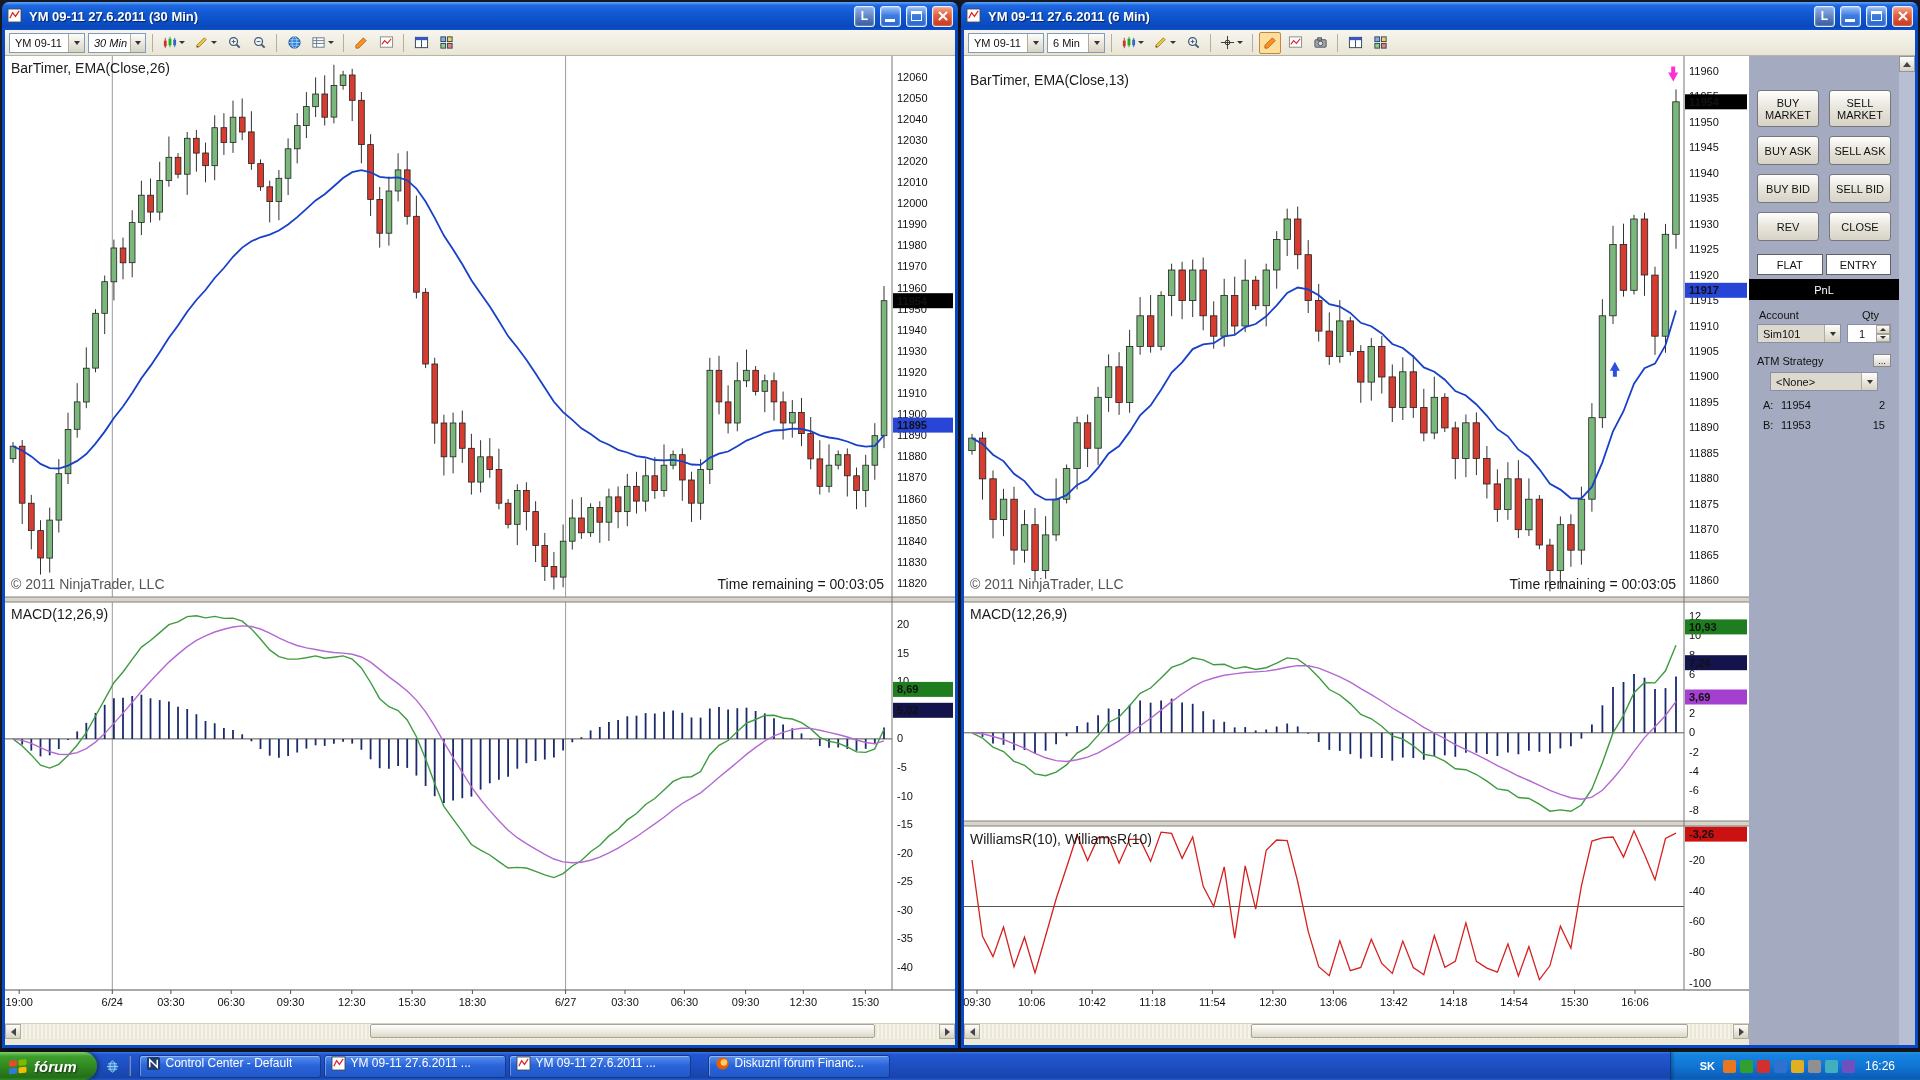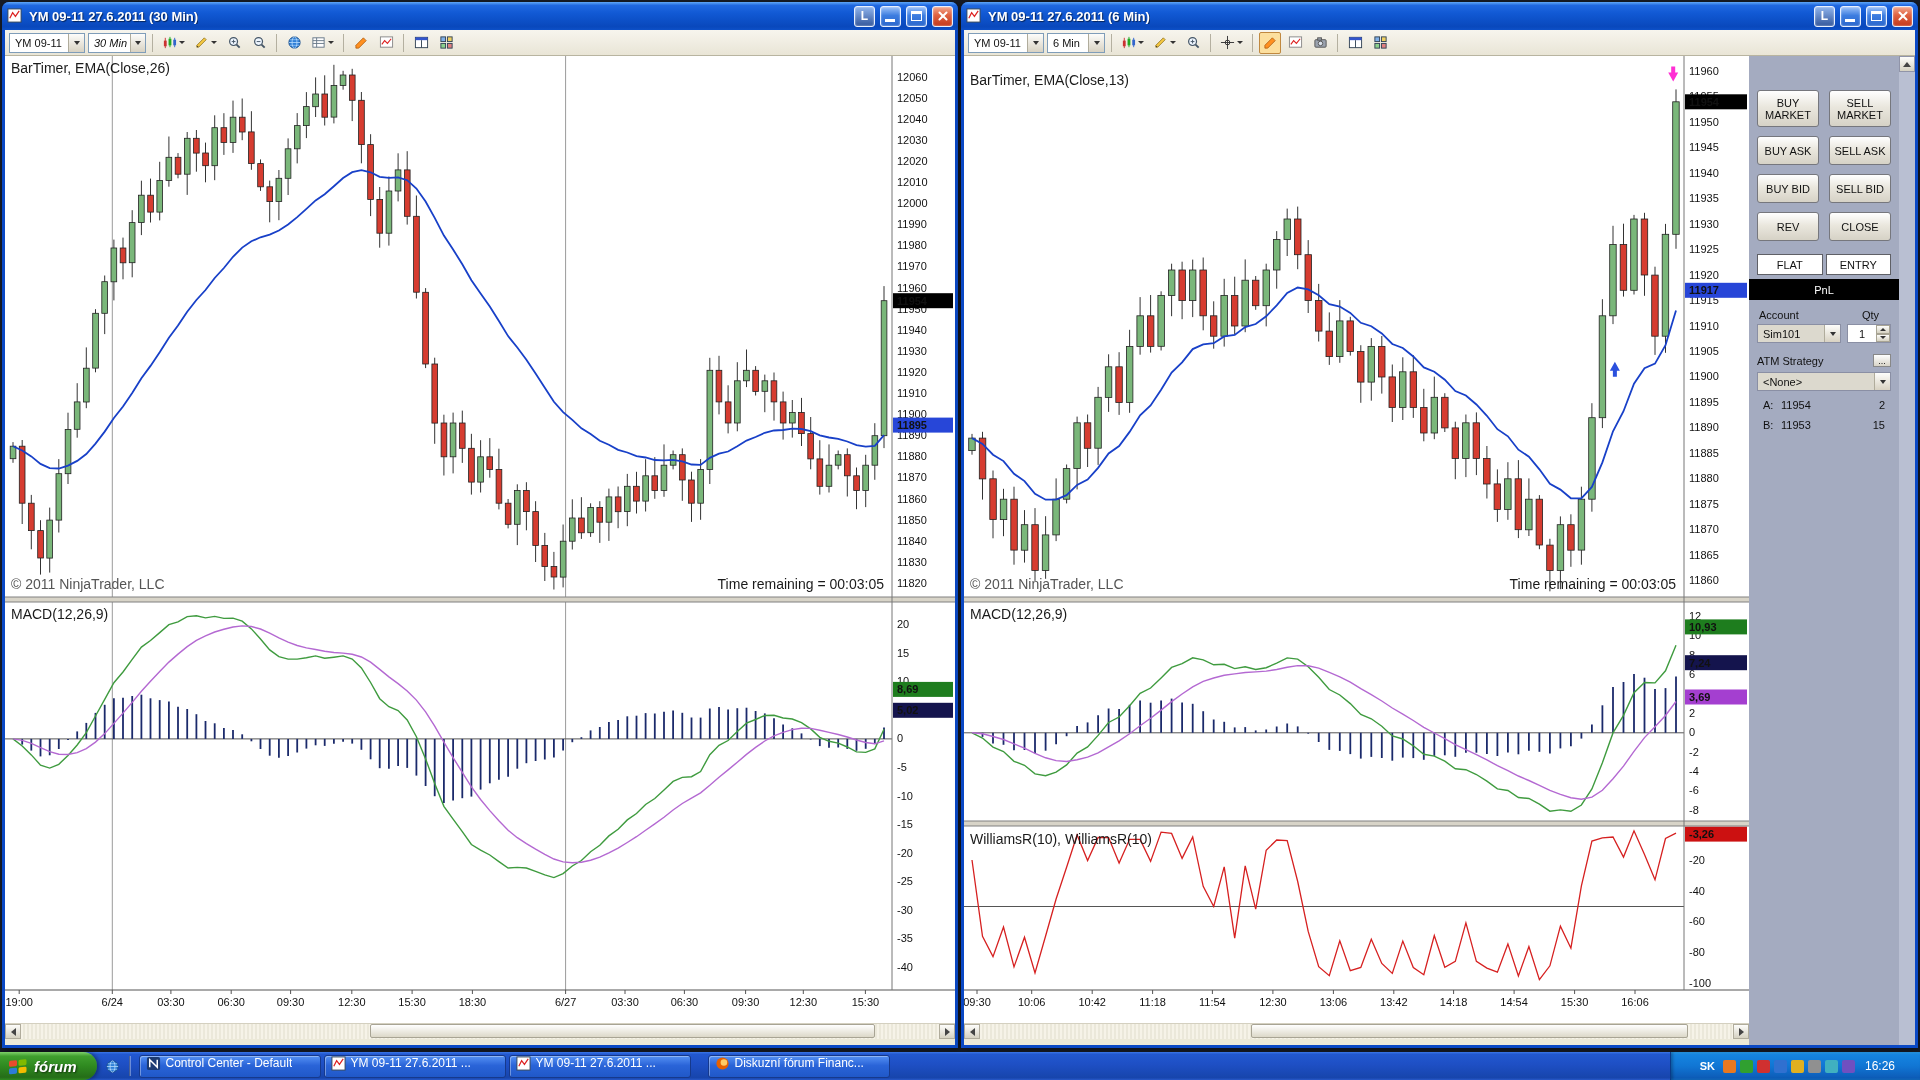--- a/index.html
+++ b/index.html
@@ -77,21 +77,21 @@
   .tp-combo .combo-caret{height:17px;}
   .tp-qty{width:44px;height:19px;background:#fff;border:1px solid #8a8fa4;display:flex;flex:0 0 auto;}
   .tp-qty-val{flex:1;display:flex;align-items:center;justify-content:center;}
   .tp-spin{width:14px;display:flex;flex-direction:column;}
   .tp-spin span{flex:1;background:linear-gradient(#fdfdfb,#d6d2c2);border:1px solid #a8a494;display:flex;align-items:center;justify-content:center;}
   .tri-up-s{width:0;height:0;border-left:3px solid transparent;border-right:3px solid transparent;border-bottom:3.5px solid #333;}
   .tri-down-s{width:0;height:0;border-left:3px solid transparent;border-right:3px solid transparent;border-top:3.5px solid #333;}
   .tp-atmrow{display:flex;justify-content:space-between;align-items:center;padding:11px 8px 2px;}
   .tp-dots{width:18px;height:13px;background:linear-gradient(#fff,#d8d4c8);border:1px solid #888;
            display:flex;align-items:center;justify-content:center;font-size:9px;line-height:4px;cursor:pointer;}
-  .tp-wide{margin:3px 8px 0;justify-content:space-between;}
+  .tp-wide{margin:3px 21px 0;justify-content:space-between;}
   .tp-quote{display:flex;padding:8px 14px 0;align-items:baseline;}
   .q-l{width:18px;} .q-p{flex:1;} .q-s{text-align:right;}
 
   
   #taskbar{position:absolute;left:0;right:0;bottom:0;height:28px;z-index:50;display:flex;align-items:center;
            background:linear-gradient(180deg,#3b77e8 0%,#2258d0 8%,#1e4fc4 45%,#1745ac 92%,#2858c8 100%);}
   .start-btn{height:28px;padding:0 20px 0 8px;display:flex;align-items:center;gap:6px;color:#fff;font-size:15px;
              font-weight:bold;font-style:italic;cursor:pointer;flex:0 0 auto;
              background:linear-gradient(180deg,#7fd06a 0%,#3f9e2e 15%,#2f8a20 50%,#256d18 90%,#2f8a20 100%);
              border-radius:0 14px 14px 0;box-shadow:2px 0 4px rgba(0,0,0,.4);text-shadow:1px 1px 2px rgba(0,0,0,.6);}

